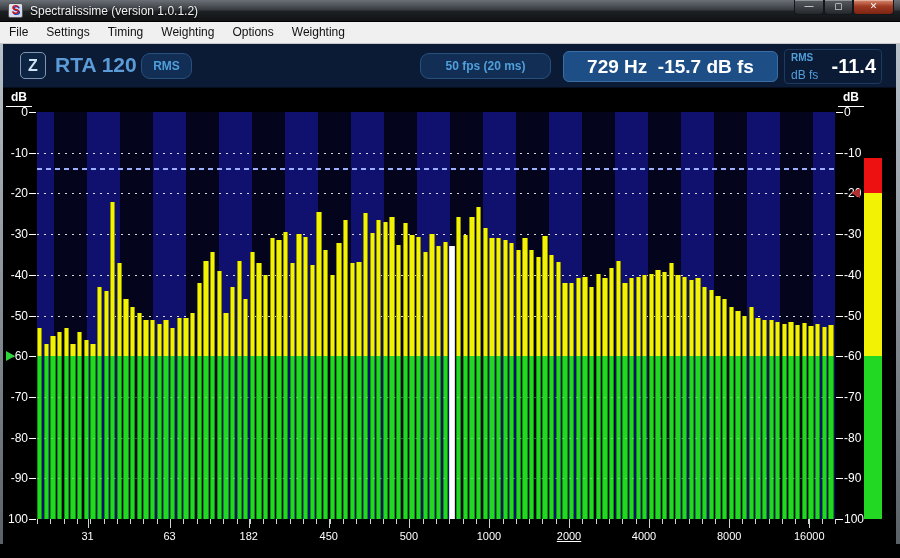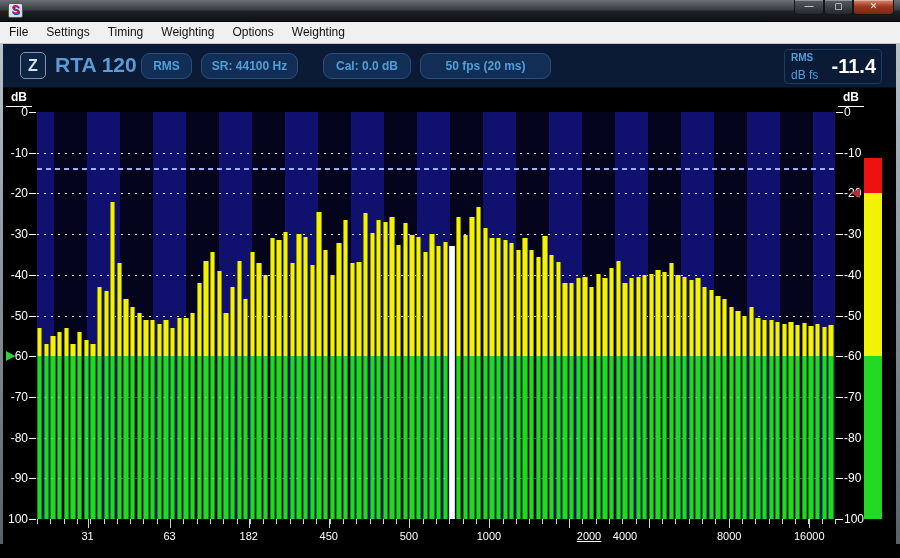--- a/index.html
+++ b/index.html
@@ -77,42 +77,40 @@
   .frame{position:absolute;background:linear-gradient(#b8c2ca,#5a6166);}
   #frame-left{left:0;top:44px;width:3px;height:500px;}
   #frame-right{left:896px;top:44px;width:4px;height:500px;}
   #frame-bottom{left:0;top:552px;width:900px;height:6px;background:linear-gradient(#23272b,#828c95);}
 </style>
 </head>
 <body>
 
 <div id="titlebar">
   <div id="app-icon">S</div>
+  <div id="title-text">Spectralissime (version 1.0.1.2)</div>
   <div class="winbtn" id="btn-min">—</div>
   <div class="winbtn" id="btn-max">▢</div>
   <div class="winbtn" id="btn-close">✕</div>
 </div>
 
 <div id="menubar"><span class="menu-item">File</span><span class="menu-item">Settings</span><span class="menu-item">Timing</span><span class="menu-item">Weighting</span><span class="menu-item">Options</span><span class="menu-item">Weighting</span></div>
 
 <div id="toolbar">
   <div id="z-btn">Z</div>
   <div id="mode-label">RTA 120</div>
   <div class="pill" id="pill-rms">
       <span>RMS</span>
     </div>
-  <div class="pill" id="pill-sr">
-      <span>SR: 44100 Hz</span>
-    </div>
-  <div class="pill" id="pill-cal">
-      <span>Cal:  0.0 dB</span>
-    </div>
   <div class="pill" id="pill-fps">
       <span>50 fps (20 ms)</span>
     </div>
+  <div id="readout">
+    <span>729 Hz</span>&nbsp;&nbsp;<span>-15.7 dB fs</span>
+  </div>
   <div id="meterbox">
     <div id="meter-lab-top">RMS</div>
     <div id="meter-lab-bot">dB fs</div>
     <div id="meter-value">-11.4</div>
   </div>
 </div>
 
 <div id="chart">
   <div class="db-header" style="left:6px">dB</div>
   <div class="db-header" style="left:838px">dB</div>
@@ -483,23 +481,23 @@
     <div class="xlab" style="left: 169.551px; top: 442px;">63</div>
     <div class="xtick" style="left: 248.704px; top: 431px; height: 9px;"></div>
     <div class="xlab" style="left: 248.704px; top: 442px;">182</div>
     <div class="xtick" style="left: 328.778px; top: 431px; height: 9px;"></div>
     <div class="xlab" style="left: 328.778px; top: 442px;">450</div>
     <div class="xtick" style="left: 408.852px; top: 431px; height: 9px;"></div>
     <div class="xlab" style="left: 408.852px; top: 442px;">500</div>
     <div class="xtick" style="left: 488.926px; top: 431px; height: 9px;"></div>
     <div class="xlab" style="left: 488.926px; top: 442px;">1000</div>
     <div class="xtick" style="left: 569px; top: 431px; height: 9px;"></div>
-    <div class="xlab" style="left: 589px; top: 442px; text-decoration: underline;">2000</div>
+    <div class="xlab" style="left: 569px; top: 442px; text-decoration: underline;">2000</div>
     <div class="xtick" style="left: 649.074px; top: 431px; height: 9px;"></div>
-    <div class="xlab" style="left: 625px; top: 442px;">4000</div>
+    <div class="xlab" style="left: 644px; top: 442px;">4000</div>
     <div class="xtick" style="left: 729.148px; top: 431px; height: 9px;"></div>
     <div class="xlab" style="left: 729.148px; top: 442px;">8000</div>
     <div class="xtick" style="left: 809.222px; top: 431px; height: 9px;"></div>
     <div class="xlab" style="left: 809.222px; top: 442px;">16000</div>
   </div>
 
 <div class="frame" id="frame-left"></div>
 <div class="frame" id="frame-right"></div>
 <div id="frame-bottom"></div>
 

